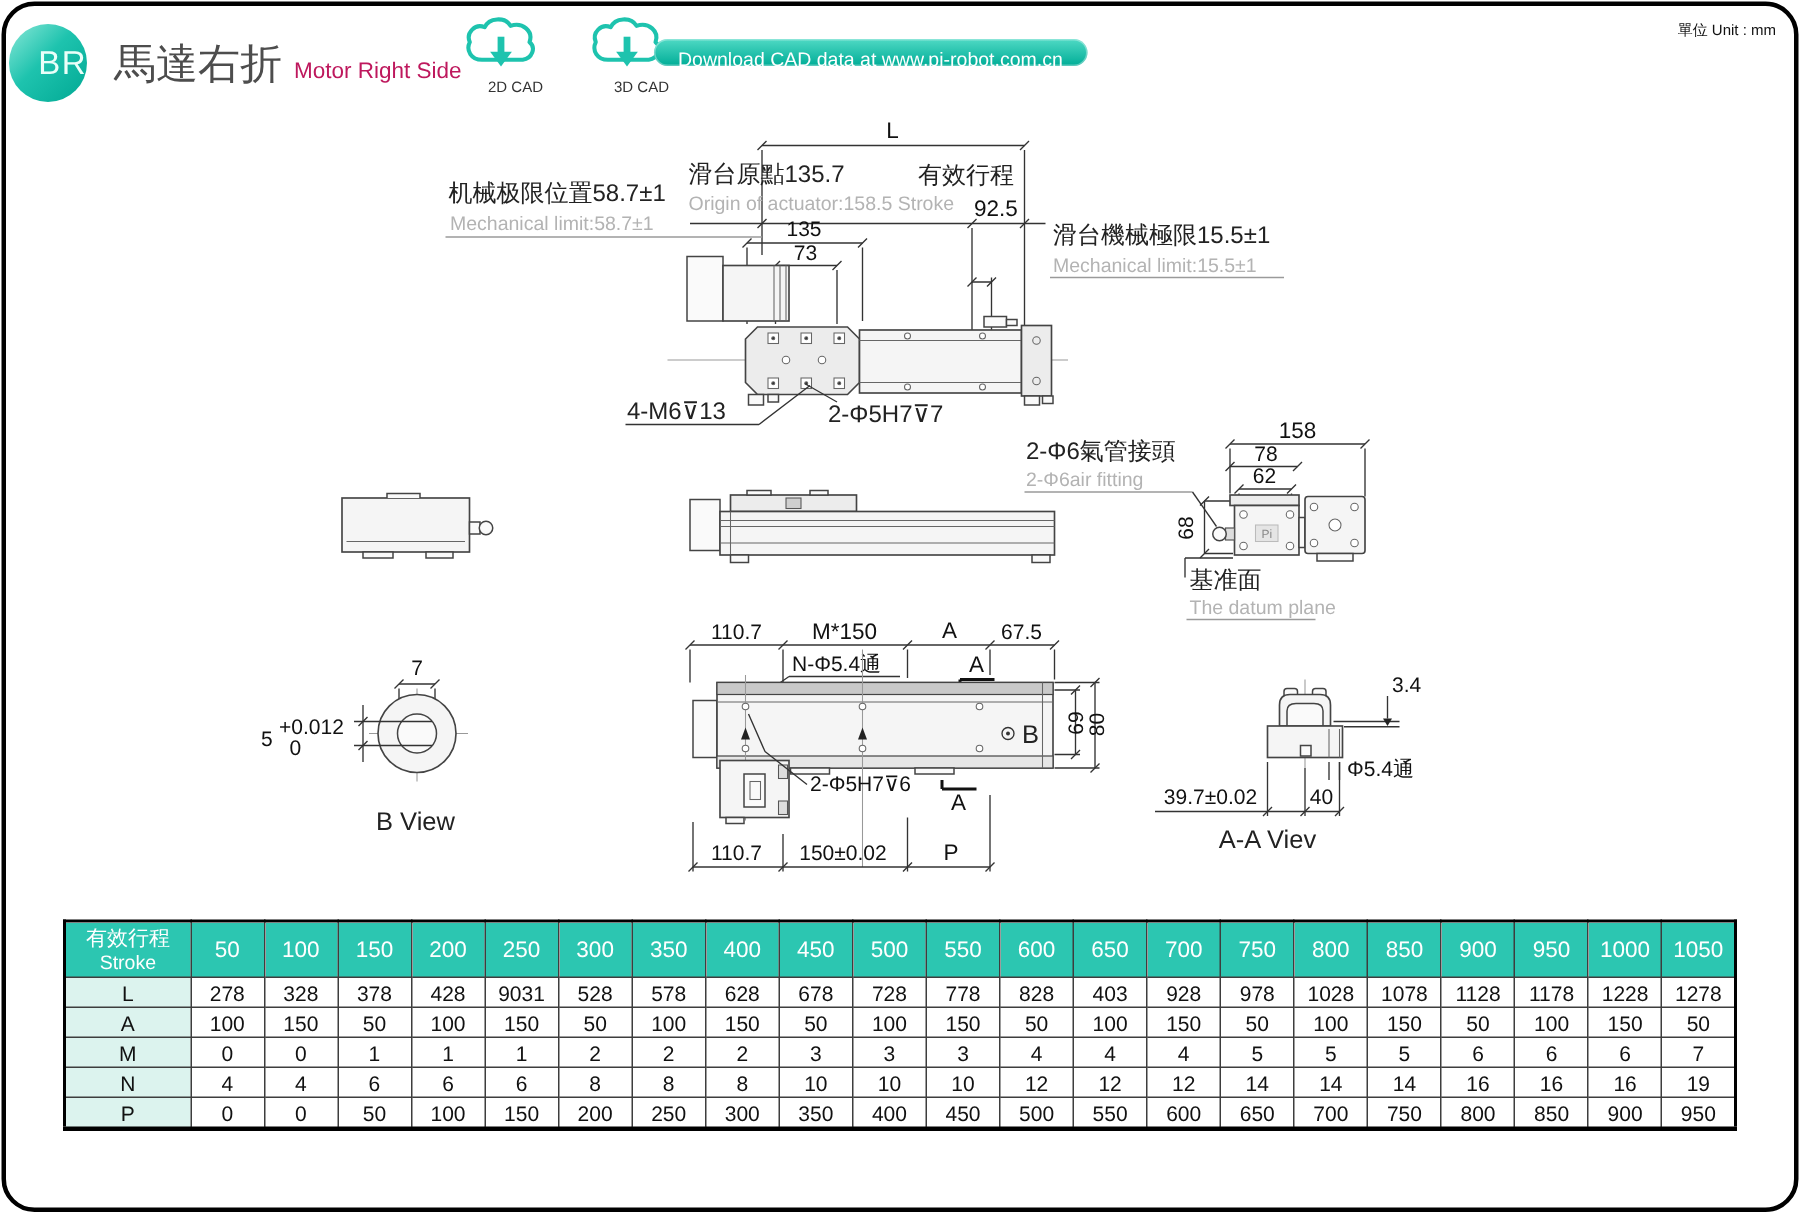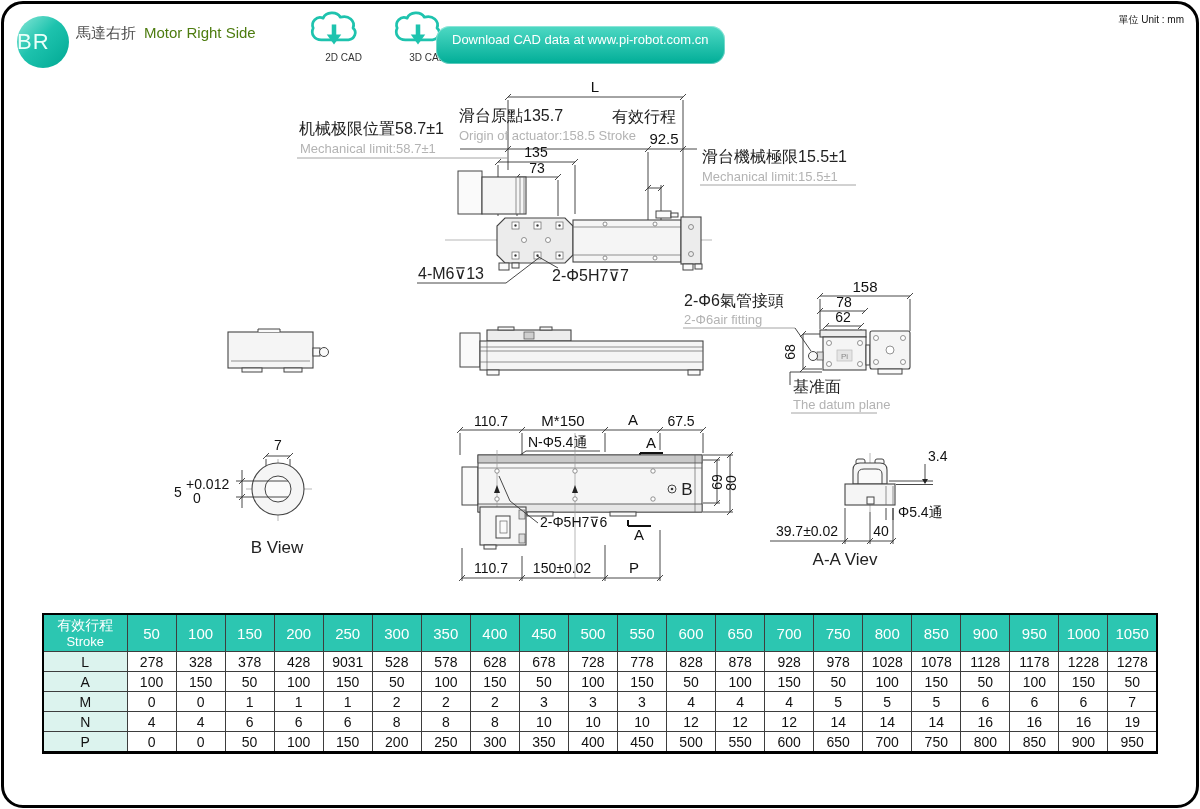--- a/index.html
+++ b/index.html
@@ -1,30 +1,30 @@
 <!DOCTYPE html>
 <html><head>
 <meta charset="utf-8">
 <style>
   html,body{margin:0;padding:0;background:#fff;}
   body{width:1200px;height:809px;position:relative;font-family:"Liberation Sans",sans-serif;overflow:hidden;}
   .page-border{position:absolute;inset:1px;border:3px solid #000;border-radius:22px;pointer-events:none;}
 
   
-  .logo{position:absolute;left:17px;top:16px;width:52px;height:52px;border-radius:50%;
+  .logo{position:absolute;left:6px;top:16px;width:52px;height:52px;border-radius:50%;
         background:linear-gradient(135deg,#8ae8d8 0%,#1ec3ae 45%,#00a893 100%);
-        display:flex;align-items:center;justify-content:flex-start;}
+        display:flex;align-items:center;justify-content:flex-end;}
   .logo span{color:#eafff9;font-size:22px;letter-spacing:1px;}
   .title{position:absolute;left:76px;top:24px;display:flex;align-items:baseline;gap:8px;white-space:nowrap;}
-  .title .zh{font-size:15px;color:#4d4d4d;}
-  .title .en{font-size:15px;color:#4d7c0f;}
+  .title .zh{font-size:28px;color:#4d4d4d;}
+  .title .en{font-size:15px;color:#be185d;}
   .cad{position:absolute;top:10px;width:62px;text-align:right;}
   .cad .lbl{font-size:10px;color:#333;margin-top:0px;}
   .cad2d{left:300px;} .cad3d{left:384px;}
-  .pill{position:absolute;left:436px;top:26px;height:38px;line-height:27px;padding:0 16px;border-radius:14px;
+  .pill{position:absolute;left:436px;top:26px;height:18px;line-height:27px;padding:0 16px;border-radius:14px;
         background:linear-gradient(180deg,#4fd9c4,#00ad97);color:#fff;font-size:13px;white-space:nowrap;
         box-shadow:inset 0 0 0 1px rgba(255,255,255,.35);}
   .unit{position:absolute;right:16px;top:13px;font-size:10px;color:#111;}
 
   
   svg.draw{position:absolute;left:0;top:0;}
   svg.draw text{font-family:"Liberation Sans",sans-serif;}
   .zh-t{font-size:16px;fill:#222;}
   .en-t{font-size:13px;fill:#b3b3b3;}
   .dt{font-size:14px;fill:#111;}
@@ -393,21 +393,21 @@
           <td>378</td>
           <td>428</td>
           <td>9031</td>
           <td>528</td>
           <td>578</td>
           <td>628</td>
           <td>678</td>
           <td>728</td>
           <td>778</td>
           <td>828</td>
-          <td>878</td>
+          <td>403</td>
           <td>928</td>
           <td>978</td>
           <td>1028</td>
           <td>1078</td>
           <td>1128</td>
           <td>1178</td>
           <td>1228</td>
           <td>1278</td>
         </tr>
         <tr>

